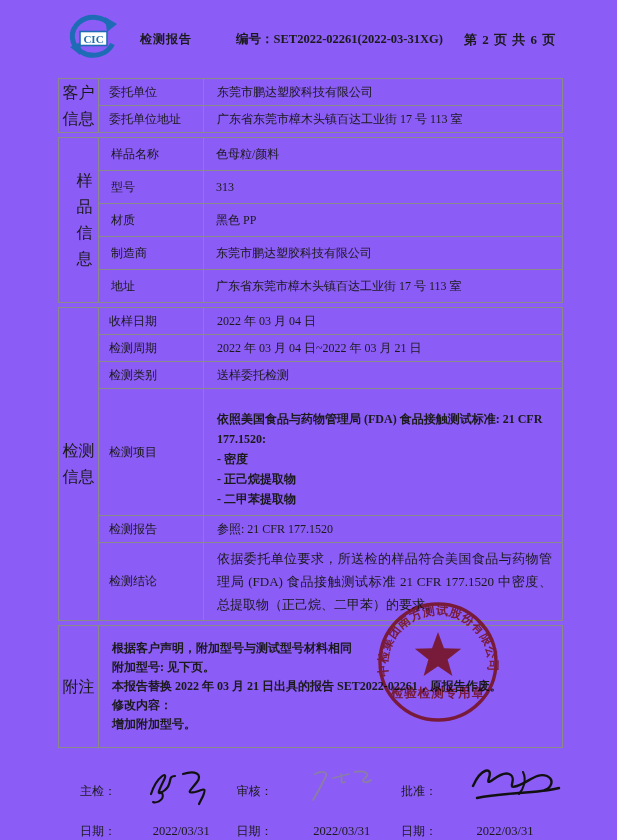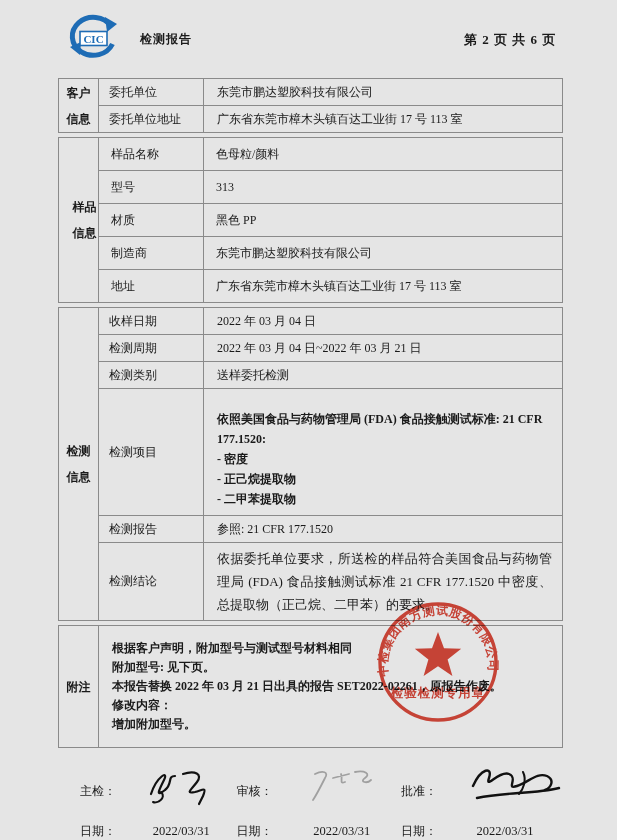--- a/index.html
+++ b/index.html
@@ -4,37 +4,37 @@
 <style>
   * { margin:0; padding:0; box-sizing:border-box; }
   html,body { background:#ffffff; }
   body {
     width:617px; height:840px;
     font-family:"Liberation Serif","DejaVu Serif",serif;
     color:#1a1a1a;
     position:relative;
     overflow:hidden;
   }
-  .page { position:relative; width:617px; height:840px; background:#e5e5e5; }
+  .page { position:relative; width:617px; height:840px; background:#8b5cf6; }
 
   
   .header { position:relative; height:78px; }
   .logo { position:absolute; left:66px; top:13px; width:54px; height:50px; }
   .hdr-title { position:absolute; left:140px; top:31px; font-size:12px; font-weight:bold; letter-spacing:1px; }
   .hdr-no { position:absolute; left:236px; top:31px; font-size:12.5px; font-weight:bold; }
   .hdr-page { position:absolute; left:464px; top:31px; font-size:13px; font-weight:bold; letter-spacing:1px; }
 
   
   .content { margin-left:58px; width:505px; }
   table { border-collapse:collapse; width:505px; table-layout:fixed; font-size:12px; }
   .tbl { margin-bottom:4px; }
   td { border:1px solid #8a8a8a; vertical-align:middle; }
   td.sec {
-    width:40px; text-align:center; font-size:12px;
-    white-space:pre-line; line-height:26px; color:#1a1a1a;font-weight:bold;
+    width:40px; text-align:center; font-size:16px;
+    white-space:pre-line; line-height:26px; color:#1a1a1a;
   }
   td.lbl { width:105px; padding-left:10px; }
   td.val { padding:4px 6px 4px 13px; line-height:18px; }
   .r27 td { height:27px; }
   .r33 td { height:33px;padding-left:12px; }
   .pre { white-space:pre-line; }
   td.val.items { line-height:20px; padding-top:20px; padding-bottom:6px;font-weight:bold; }
   td.val.concl { line-height:23px; font-size:13px; text-align:justify; padding-right:10px; }
   td.notes-cell { padding:6px 6px 6px 13px; line-height:19px; white-space:pre-line;font-weight:bold; }
 
@@ -63,20 +63,21 @@
 
   <div class="header">
     <svg class="logo" viewBox="0 0 54 50">
       <path d="M45,13 A21,19 0 1 0 46.5,31" fill="none" stroke="#1e6cb5" stroke-width="5"></path>
       <polygon points="39,4 51,11 41,19" fill="#1e6cb5"></polygon>
       <polygon points="14,42 4,34 15,29" fill="#1e6cb5"></polygon>
       <rect x="14" y="18.5" width="27" height="14" fill="#ffffff" stroke="#1e6cb5" stroke-width="1.6"></rect>
       <text x="27.5" y="29.8" text-anchor="middle" font-size="11" font-weight="bold" fill="#1e6cb5">CIC</text>
     </svg>
     <div class="hdr-title">检测报告</div>
+    <div class="hdr-no"><span>编号：</span><span>SET2022-02261(2022-03-31XG)</span></div>
     <div class="hdr-page">第 2 页 共 6 页</div>
   </div>
 
   <div class="content">
 
     <table class="tbl">
       <colgroup>
           <col style="width:40px">
           <col style="width:105px">
           <col>

